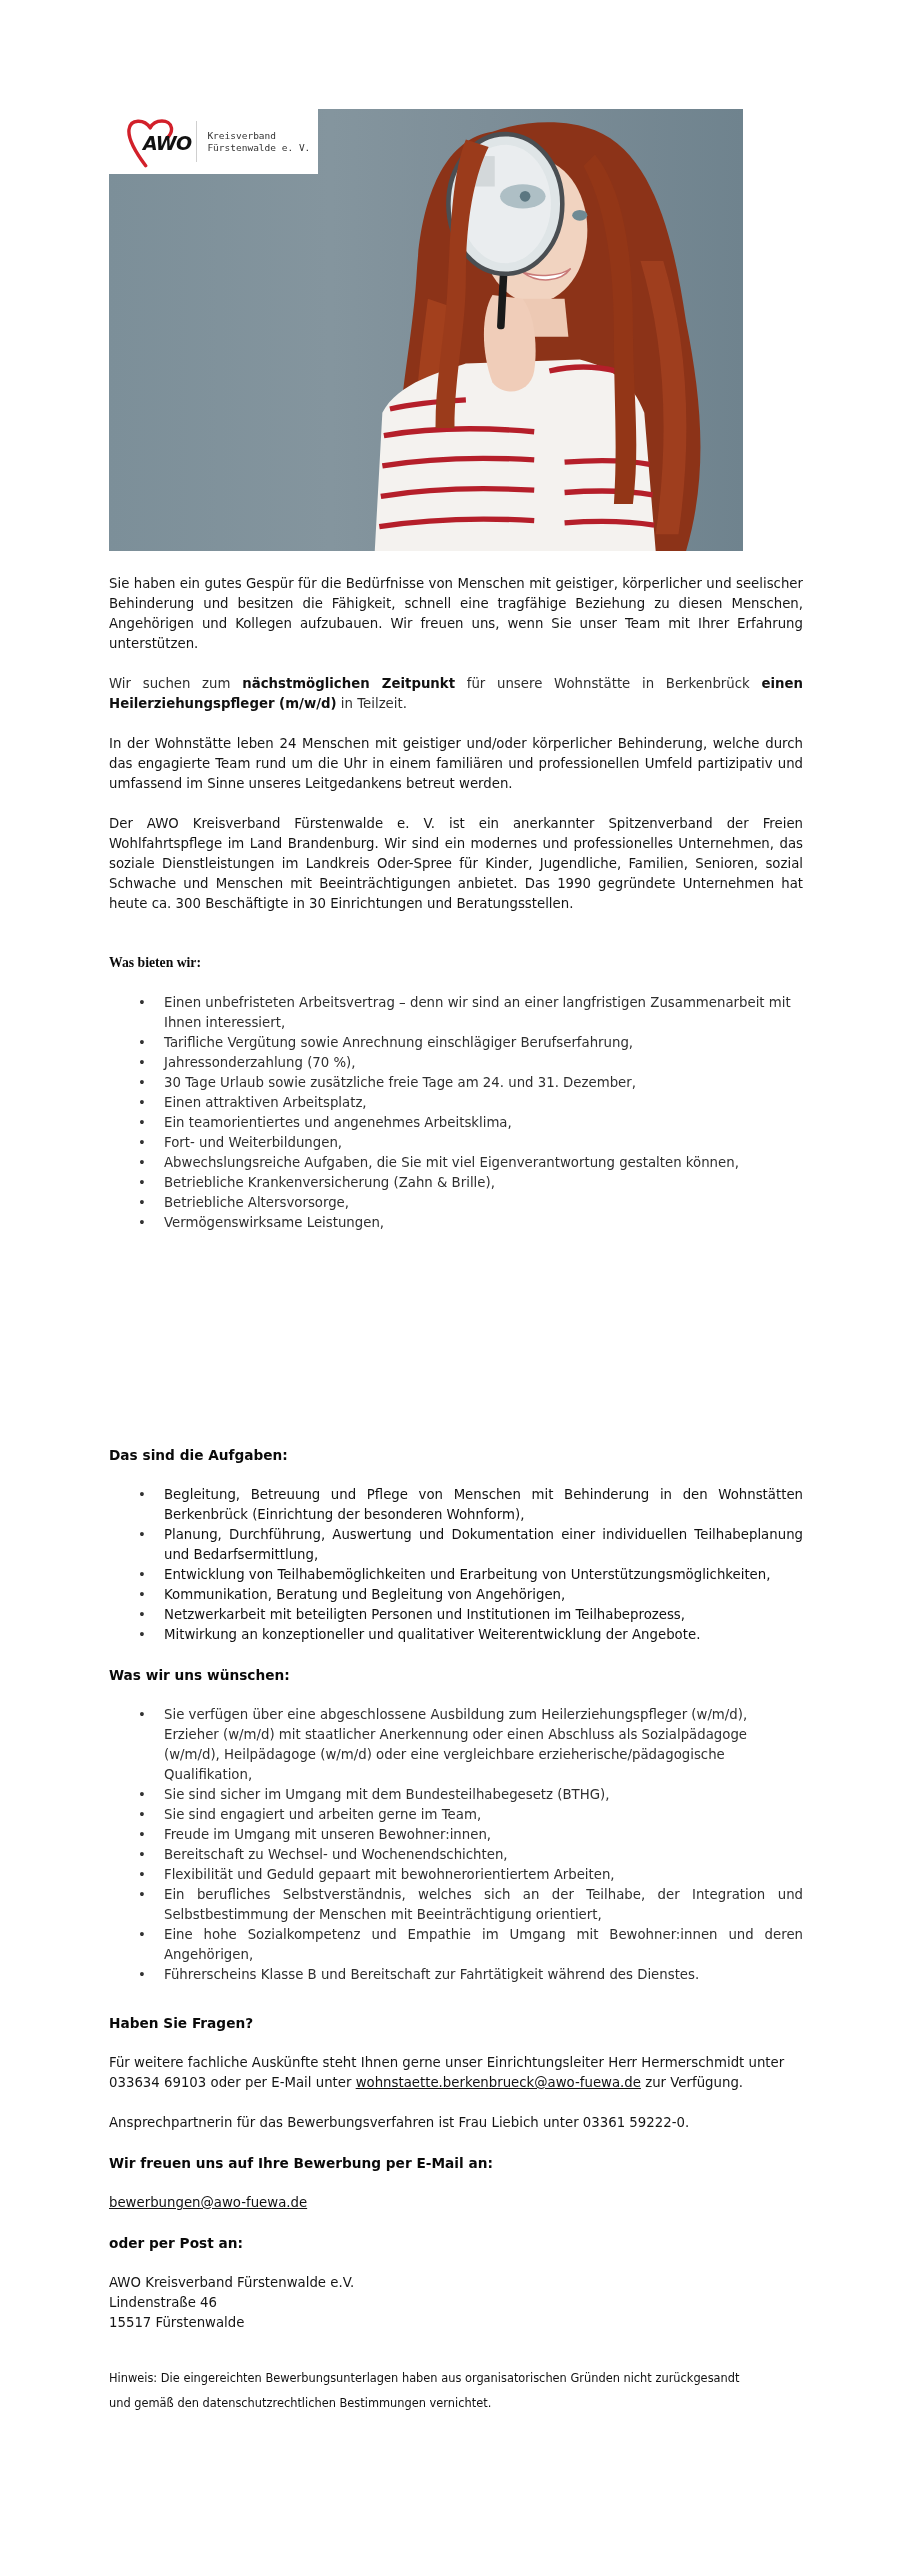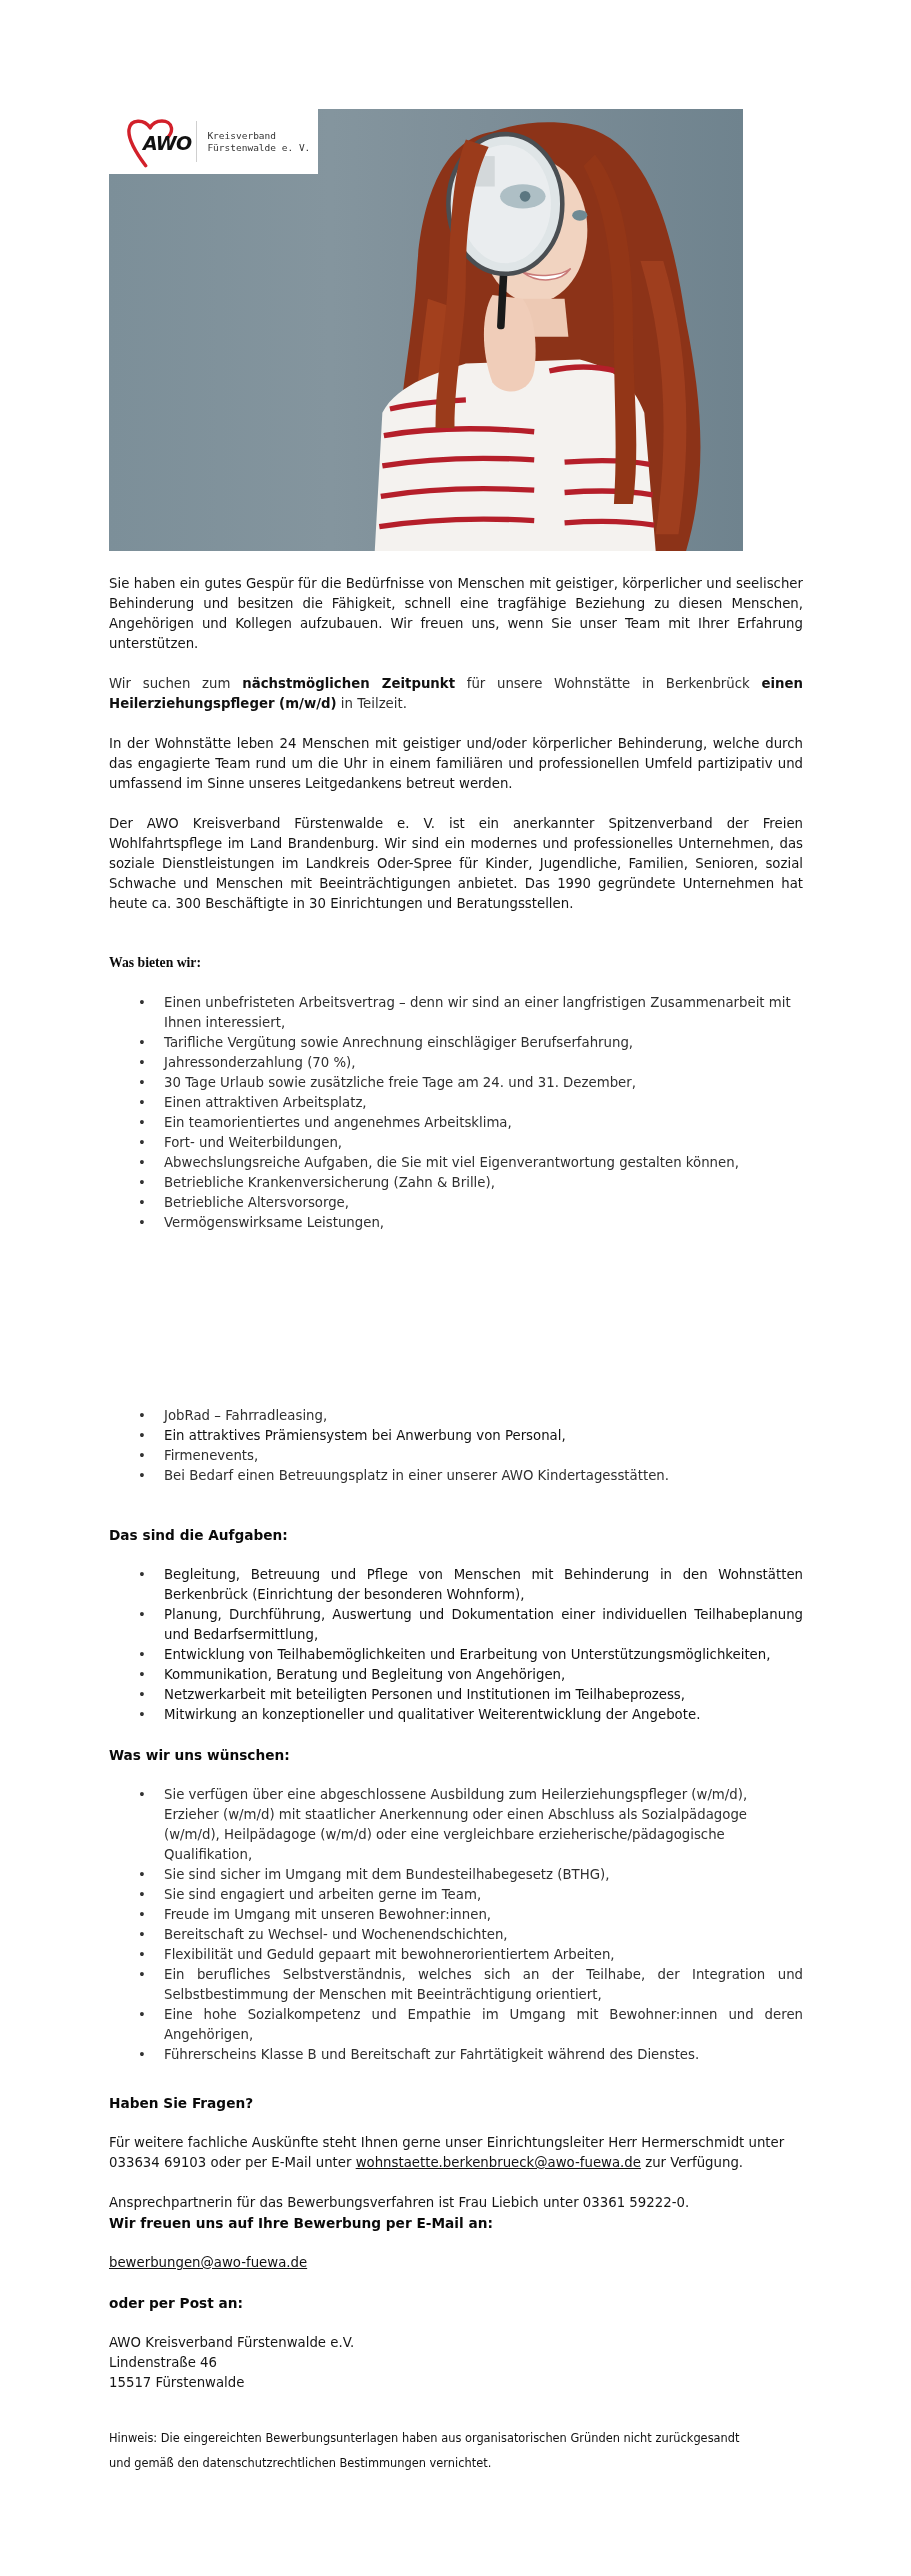--- a/index.html
+++ b/index.html
@@ -185,26 +185,20 @@
       <li>Ein teamorientiertes und angenehmes Arbeitsklima,</li>
       <li>Fort- und Weiterbildungen,</li>
       <li>Abwechslungsreiche Aufgaben, die Sie mit viel Eigenverantwortung gestalten können,</li>
       <li>Betriebliche Krankenversicherung (Zahn &amp; Brille),</li>
       <li>Betriebliche Altersvorsorge,</li>
       <li>Vermögenswirksame Leistungen,</li>
     </ul>
 
     <div style="height:173px;"></div>
 
-    <ul class="bullets" style="margin-top:0;">
-      <li>JobRad – Fahrradleasing,</li>
-      <li style="color:#111;">Ein attraktives Prämiensystem bei Anwerbung von Personal,</li>
-      <li>Firmenevents,</li>
-      <li>Bei Bedarf einen Betreuungsplatz in einer unserer AWO Kindertagesstätten.</li>
-    </ul>
 
     <h2 style="margin-top:39px;">Das sind die Aufgaben:</h2>
     <ul class="bullets">
       <li class="just" style="color:#111;">Begleitung, Betreuung und Pflege von Menschen mit Behinderung in den Wohnstätten Berkenbrück (Einrichtung der besonderen Wohnform),</li>
       <li class="just" style="color:#111;">Planung, Durchführung, Auswertung und Dokumentation einer individuellen Teilhabeplanung und Bedarfsermittlung,</li>
       <li class="just" style="color:#111;">Entwicklung von Teilhabemöglichkeiten und Erarbeitung von Unterstützungsmöglichkeiten,</li>
       <li style="color:#111;">Kommunikation, Beratung und Begleitung von Angehörigen,</li>
       <li style="color:#111;">Netzwerkarbeit mit beteiligten Personen und Institutionen im Teilhabeprozess,</li>
       <li style="color:#111;">Mitwirkung an konzeptioneller und qualitativer Weiterentwicklung der Angebote.</li>
     </ul>
@@ -220,21 +214,21 @@
       <li class="just">Ein berufliches Selbstverständnis, welches sich an der Teilhabe, der Integration und Selbstbestimmung der Menschen mit Beeinträchtigung orientiert,</li>
       <li class="just">Eine hohe Sozialkompetenz und Empathie im Umgang mit Bewohner:innen und deren Angehörigen,</li>
       <li>Führerscheins Klasse B und Bereitschaft zur Fahrtätigkeit während des Dienstes.</li>
     </ul>
 
     <h2 style="margin-top:28px;">Haben Sie Fragen?</h2>
     <p class="gap" style="text-align:left;"><span>Für weitere fachliche Auskünfte steht Ihnen gerne unser Einrichtungsleiter Herr Hermerschmidt unter 033634 69103 oder per E-Mail unter </span><a class="mail" href="#">wohnstaette.berkenbrueck@awo-fuewa.de</a><span> zur Verfügung.</span></p>
 
     <p class="gap" style="text-align:left;">Ansprechpartnerin für das Bewerbungsverfahren ist Frau Liebich unter 03361 59222-0.</p>
 
-    <h2 style="">Wir freuen uns auf Ihre Bewerbung per E-Mail an:</h2>
+    <h2 style="margin-top:20px;">Wir freuen uns auf Ihre Bewerbung per E-Mail an:</h2>
     <p class="gap" style="text-align:left;"><a class="mail" href="#">bewerbungen@awo-fuewa.de</a></p>
 
     <h2 style="margin-top:20px;">oder per Post an:</h2>
     <div class="gap">
       <div>AWO Kreisverband Fürstenwalde e.V.</div>
       <div>Lindenstraße 46</div>
       <div>15517 Fürstenwalde</div>
     </div>
 
     <div class="hint" style="margin-top:33px;">

